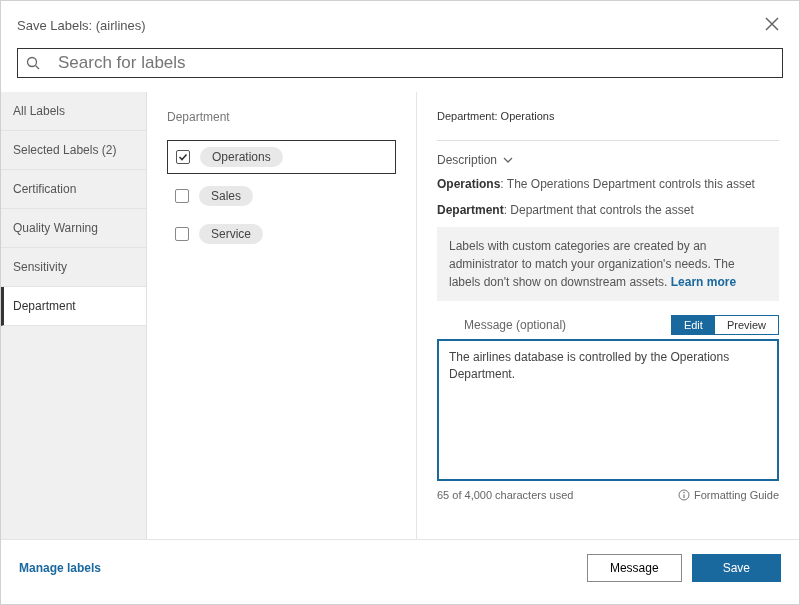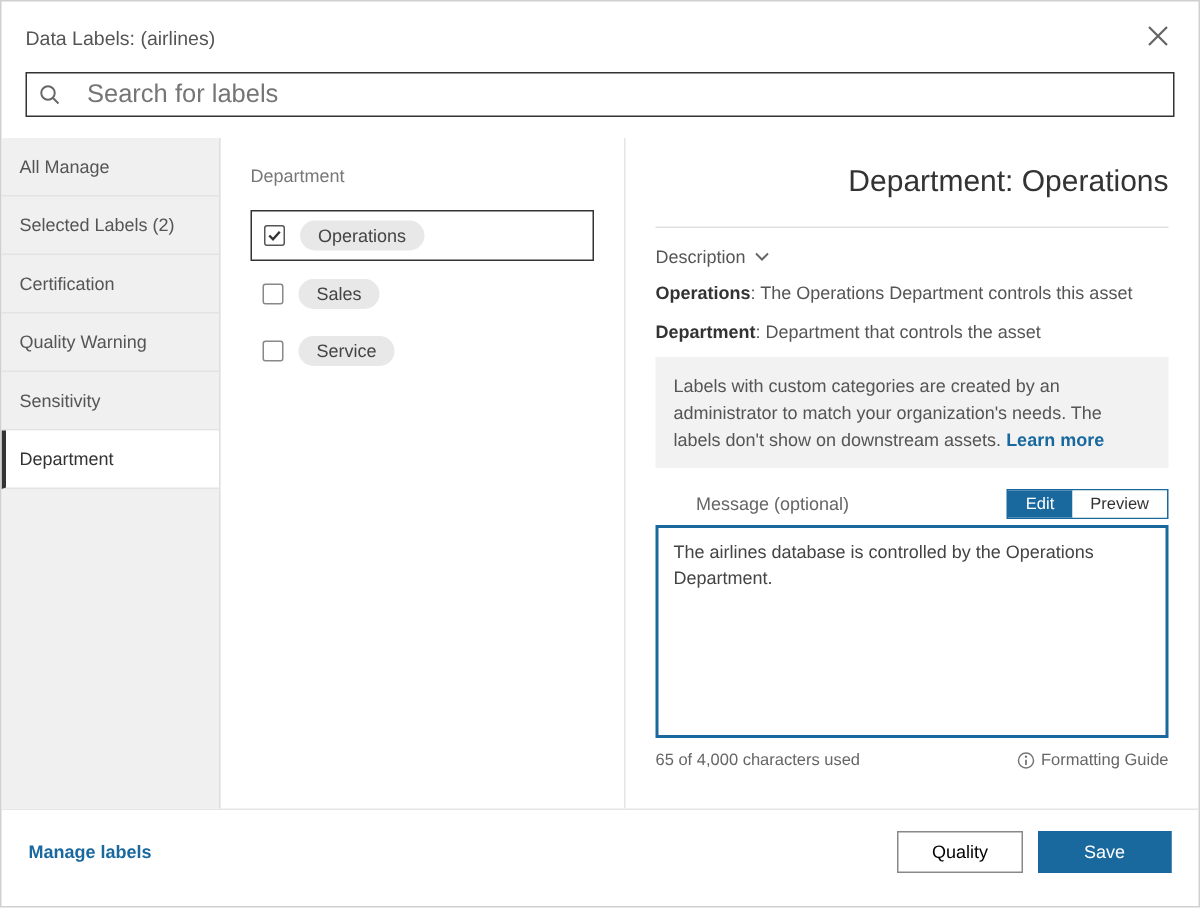--- a/index.html
+++ b/index.html
@@ -122,25 +122,24 @@
       padding: 3px 12px;
       font-size: 12px;
       color: #444;
     }
     .detail-col {
       flex: 1;
       padding: 18px 20px 10px 20px;
       overflow: hidden;
     }
     .detail-title {
-      font-size: 20px;
+      font-size: 11px;
       font-weight: 400;
       color: #333;
       margin-bottom: 18px;
-      text-align: right;
     }
     .detail-divider {
       border-top: 1px solid #e0e0e0;
       margin-bottom: 12px;
     }
     .desc-toggle {
       display: flex;
       align-items: center;
       gap: 6px;
       font-size: 12px;
@@ -253,21 +252,21 @@
       background: #1a699e;
       color: #fff;
       border-color: #1a699e;
       padding: 6px 30px;
     }
   </style>
 </head>
 <body>
 
 <div class="header">
-  <div class="header-title">Data Labels: (airlines)</div>
+  <div class="header-title">Save Labels: (airlines)</div>
   <div class="close-icon">
     <svg width="14" height="14" viewBox="0 0 14 14">
         <path d="M1 1 L13 13 M13 1 L1 13" stroke="#666" stroke-width="1.5" fill="none"></path>
       </svg>
   </div>
 </div>
 
 <div class="search-wrap">
   <div class="search-box">
     <span class="search-icon">
@@ -275,21 +274,21 @@
           <circle cx="6" cy="6" r="4.5" stroke="#666" stroke-width="1.3" fill="none"></circle>
           <line x1="9.5" y1="9.5" x2="13" y2="13" stroke="#666" stroke-width="1.3"></line>
         </svg>
     </span>
     <input class="search-input" placeholder="Search for labels" style="">
   </div>
 </div>
 
 <div class="content">
   <div class="sidebar">
-    <div class="sidebar-item"><span>All Manage</span></div>
+    <div class="sidebar-item"><span>All Labels</span></div>
     <div class="sidebar-item"><span>Selected Labels (2)</span></div>
     <div class="sidebar-item"><span>Certification</span></div>
     <div class="sidebar-item"><span>Quality Warning</span></div>
     <div class="sidebar-item"><span>Sensitivity</span></div>
     <div class="sidebar-item active"><span>Department</span></div>
   </div>
 
   <div class="middle-col">
     <div class="section-heading">Department</div>
 
@@ -351,16 +350,16 @@
           </svg>
         <span>Formatting Guide</span>
       </div>
     </div>
   </div>
 </div>
 
 <div class="bottom-bar">
   <div class="manage-link">Manage labels</div>
   <div class="btn-group">
-    <div class="btn">Quality</div>
+    <div class="btn">Message</div>
     <div class="btn primary">Save</div>
   </div>
 </div>
 
 </body></html>

